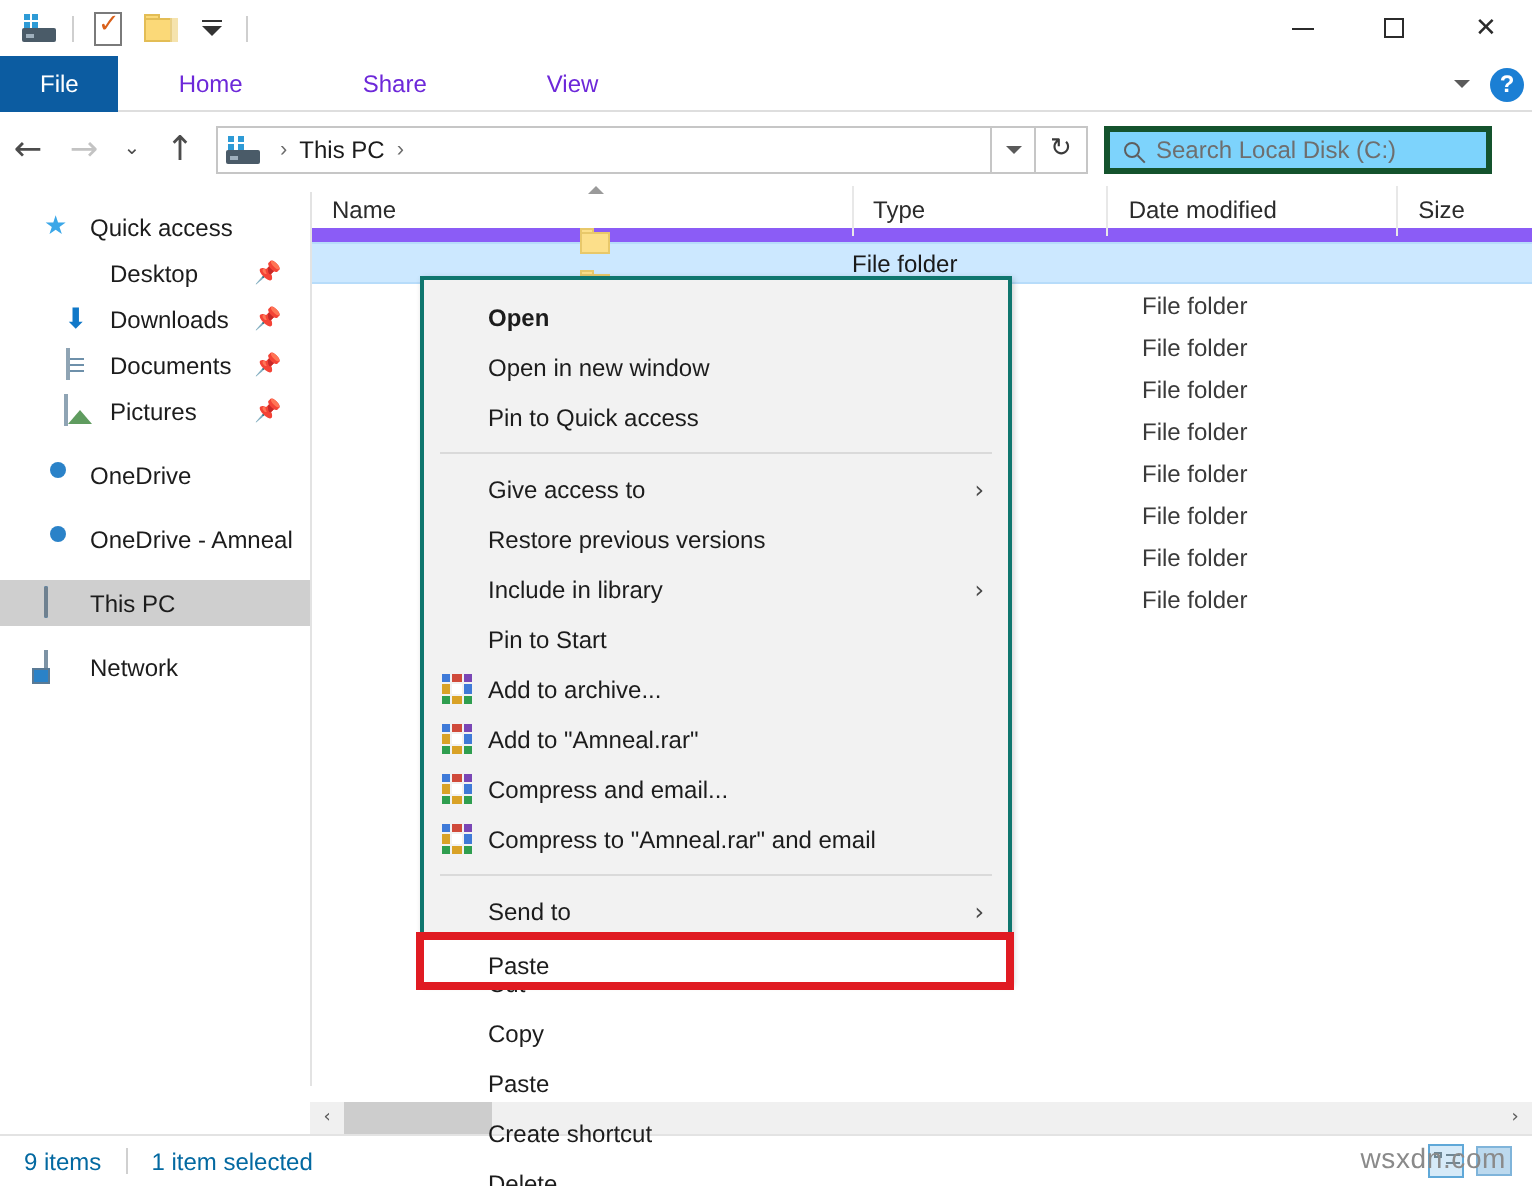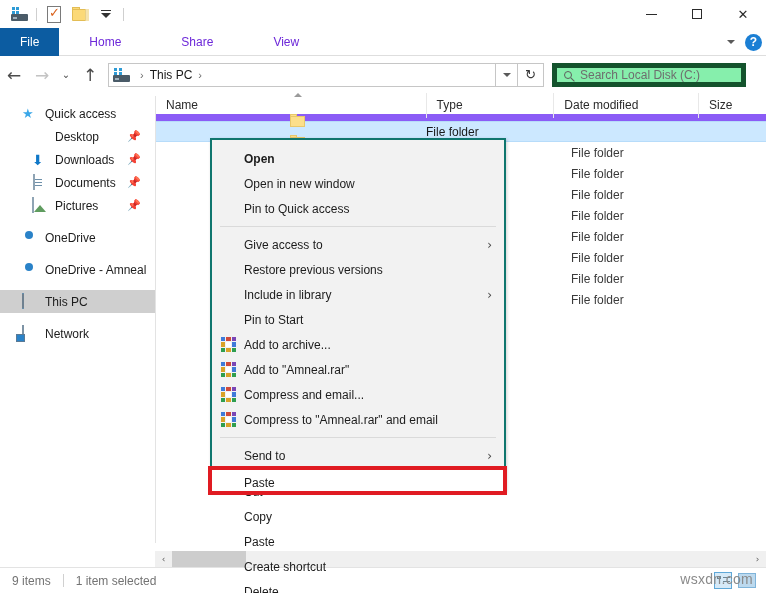--- a/index.html
+++ b/index.html
@@ -60,21 +60,21 @@
   .nav-btn.small { width: 20px; font-size: 10px; }
   .addr-field {
     flex: 0 0 auto; width: 388px; height: 24px; margin-left: 4px;
     border: 1px solid #c6c6c6; background: #fff; display: flex; align-items: center; padding: 0 4px;
     font-size: 12px; color: #1a1a1a;
   }
   .crumb-sep { color: #6b6b6b; font-size: 11px; margin: 0 6px; }
   .addr-dd { width: 22px; height: 24px; display: flex; align-items: center; justify-content: center; border-left: 1px solid #e0e0e0; }
   .refresh-btn { width: 26px; height: 24px; display: flex; align-items: center; justify-content: center; font-size: 13px; color: #3a3a3a; border: 1px solid #c6c6c6; border-left: none; background: #fff; font-family: "DejaVu Sans", sans-serif; }
   .search-field {
-    width: 194px; height: 24px; margin-left: 8px; border: 5px solid #14532d; background: #86efac;
+    width: 194px; height: 24px; margin-left: 8px; border: 3px solid #14532d; background: #7dd3fc;
     display: flex; align-items: center; padding: 0 7px; gap: 8px; font-size: 12px; color: #6e6e6e;
   }
   .mag { width: 8px; height: 8px; border: 1.4px solid #5e5e5e; border-radius: 50%; position: relative; }
   .mag:after { content: ""; position: absolute; right: -4px; bottom: -3px; width: 5px; height: 1.4px; background: #5e5e5e; transform: rotate(45deg); }
 
   
   .sidebar { position: absolute; left: 0; top: 96px; width: 155px; height: 447px; background: #ffffff; padding-top: 6px; }
   .side-item { height: 23px; display: flex; align-items: center; padding-left: 22px; font-size: 12px; color: #1c1c1c; position: relative; }
   .side-item.indent { padding-left: 32px; }
   .side-item.sel { background: #cfcfcf; }
@@ -113,21 +113,21 @@
   .row-folder .t { position: absolute; left: 0; top: 0; width: 7px; height: 3px; background: #fcdf8a; border: 1px solid #e8c86a; border-bottom: none; }
 
   
   .hscroll { position: absolute; left: 155px; top: 551px; width: 611px; height: 16px; background: #f0f0f0; display: flex; align-items: center; }
   .hs-arrow { width: 17px; height: 16px; display: flex; align-items: center; justify-content: center; font-size: 9px; color: #5a5a5a; font-family: "DejaVu Sans", sans-serif; }
   .hs-thumb { height: 16px; background: #cdcdcd; }
   .hs-track { flex: 1; height: 16px; }
 
   
   .statusbar { position: absolute; left: 0; top: 567px; width: 766px; height: 26px; background: #ffffff; border-top: 1px solid #e3e3e3; display: flex; align-items: center; }
-  .st-text { font-size: 12px; color: #737373; }
+  .st-text { font-size: 12px; color: #0369a1; }
   .st-sep { width: 1px; height: 13px; background: #d0d0d0; margin: 0 12px; }
   .view-icons { position: absolute; right: 10px; top: 4px; display: flex; gap: 6px; align-items: center; }
   .vi { width: 18px; height: 17px; border: 1px solid #90c8e8; position: relative; }
   .vi.active { background: #d6eaf8; border: 1px solid #5fa8d8; }
   .vi .dl { position: absolute; left: 2px; top: 3px; width: 4px; height: 3px; border: 1px solid #6e8694; }
   .vi .ln { position: absolute; left: 8px; top: 4px; width: 7px; height: 1px; background: #6e8694; box-shadow: 0 4px 0 #6e8694; }
   .vi2 { width: 18px; height: 15px; border: 1px solid #7fb4da; background: #bcd9ee; }
   .watermark { position: absolute; right: 13px; top: 571px; font-size: 14px; color: #8a8a8a; font-family: "Liberation Sans", sans-serif; letter-spacing: .3px; }
 
   

